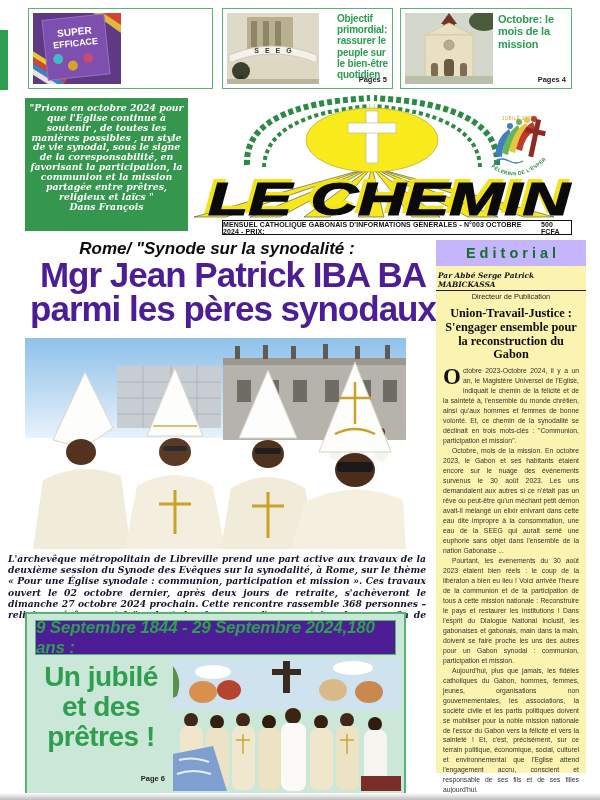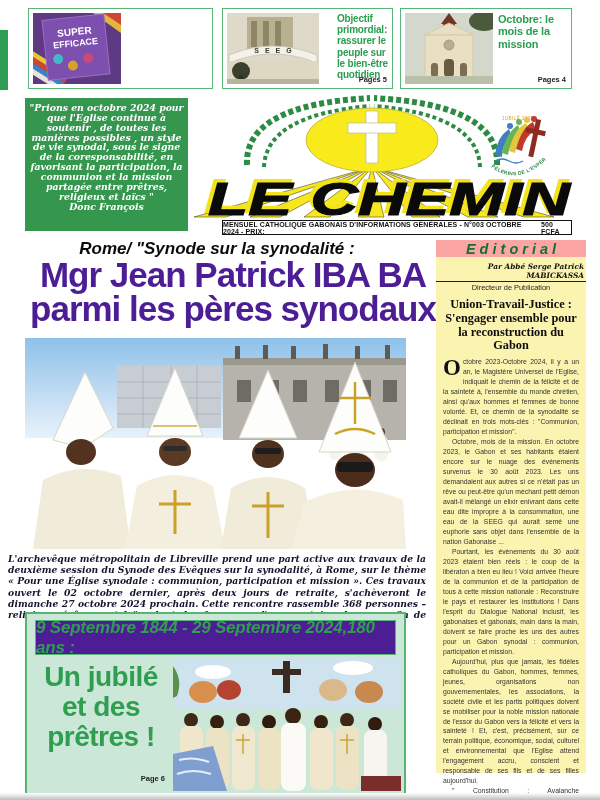--- a/index.html
+++ b/index.html
@@ -51,23 +51,23 @@
   #jub-kicker{left:8px;top:6px;width:361px;height:35px;background:#4c1d95;border:1.5px solid #57b476;
               display:flex;align-items:center;justify-content:center;font-size:17px;font-style:italic;
               font-weight:bold;color:#2f9e50;letter-spacing:-.2px;box-sizing:border-box;}
   #jub-headline{left:4px;top:48px;width:140px;text-align:center;font-size:28px;font-weight:800;
                 color:#2f9e50;line-height:1.07;letter-spacing:-.5px;}
   #jub-page{left:4px;top:160px;width:134px;text-align:right;font-size:7.5px;color:#222;font-weight:600;}
   #jub-photo{left:146px;top:44px;width:228px;height:133px;}
 
   
   #editorial{left:436px;top:240px;width:150px;height:533px;background:#fbf3b0;box-sizing:border-box;}
-  #editorial-band{height:17px;background:#fca5a5;display:flex;align-items:center;justify-content:center;
-                  color:#176f2e;font-size:14.5px;font-weight:800;font-style:italic;}
-  #editorial-byline-wrap{text-align:right;margin-top:5px;}
+  #editorial-band{height:26px;background:#c4b5fd;display:flex;align-items:center;justify-content:center;
+                  color:#176f2e;font-size:14.5px;font-weight:800;}
+  #editorial-byline-wrap{text-align:left;margin-top:5px;}
   #editorial-byline{display:inline-block;font-family:"DejaVu Serif",serif;font-weight:bold;font-style:italic;
                     font-size:7.4px;color:#111;border-bottom:1px solid #222;padding:0 2px 1px;}
   #editorial-role{text-align:center;font-size:7.4px;color:#222;margin-top:1px;}
   #editorial-headline{margin:6px 6px 4px;text-align:center;font-family:"Liberation Serif",serif;
                       font-weight:bold;font-size:12.3px;line-height:1.12;color:#0d0d0d;}
   #editorial-body{margin:2px 7px;font-size:6.8px;line-height:1.47;color:#333;text-align:justify;}
   #editorial-body p{margin:0;}
   #editorial-body p + p{text-indent:9px;}
   .dropcap{float:left;font-family:"Liberation Serif",serif;font-size:23px;line-height:.83;
            font-weight:bold;margin:1px 2px 0 0;color:#111;}
@@ -138,21 +138,21 @@
       <rect x="0" y="63" width="88" height="8" fill="#b9bfa8"></rect>
     </svg>
     <div class="teaser-body">
       <div class="teaser-title">Octobre: le mois de la mission</div>
       <div class="teaser-page">Pages 4</div>
     </div>
   </div>
 
   <div class="abs" id="quote-box">
     <div>"Prions en octobre 2024 pour que l'Eglise continue à soutenir , de toutes les manières possibles , un style de vie synodal,  sous le signe de la coresponsabilité, en favorisant  la participation,  la communion et la mission partagée entre prêtres, religieux et laïcs "</div>
-    <div id="quote-author">Donc François</div>
+    <div id="quote-author">Dans François</div>
   </div>
 
   <svg class="abs" id="logo-svg" viewBox="0 0 395 127">
 
     <g stroke="#2a2a2a" stroke-width="0.5" fill="#f7e81e">
       <polygon points="180,72 2,122 34,122"></polygon>
       <polygon points="180,72 58,122 88,122"></polygon>
       <polygon points="180,72 112,122 138,122"></polygon>
       <polygon points="180,72 166,122 192,122"></polygon>
       <polygon points="180,72 220,122 248,122"></polygon>

